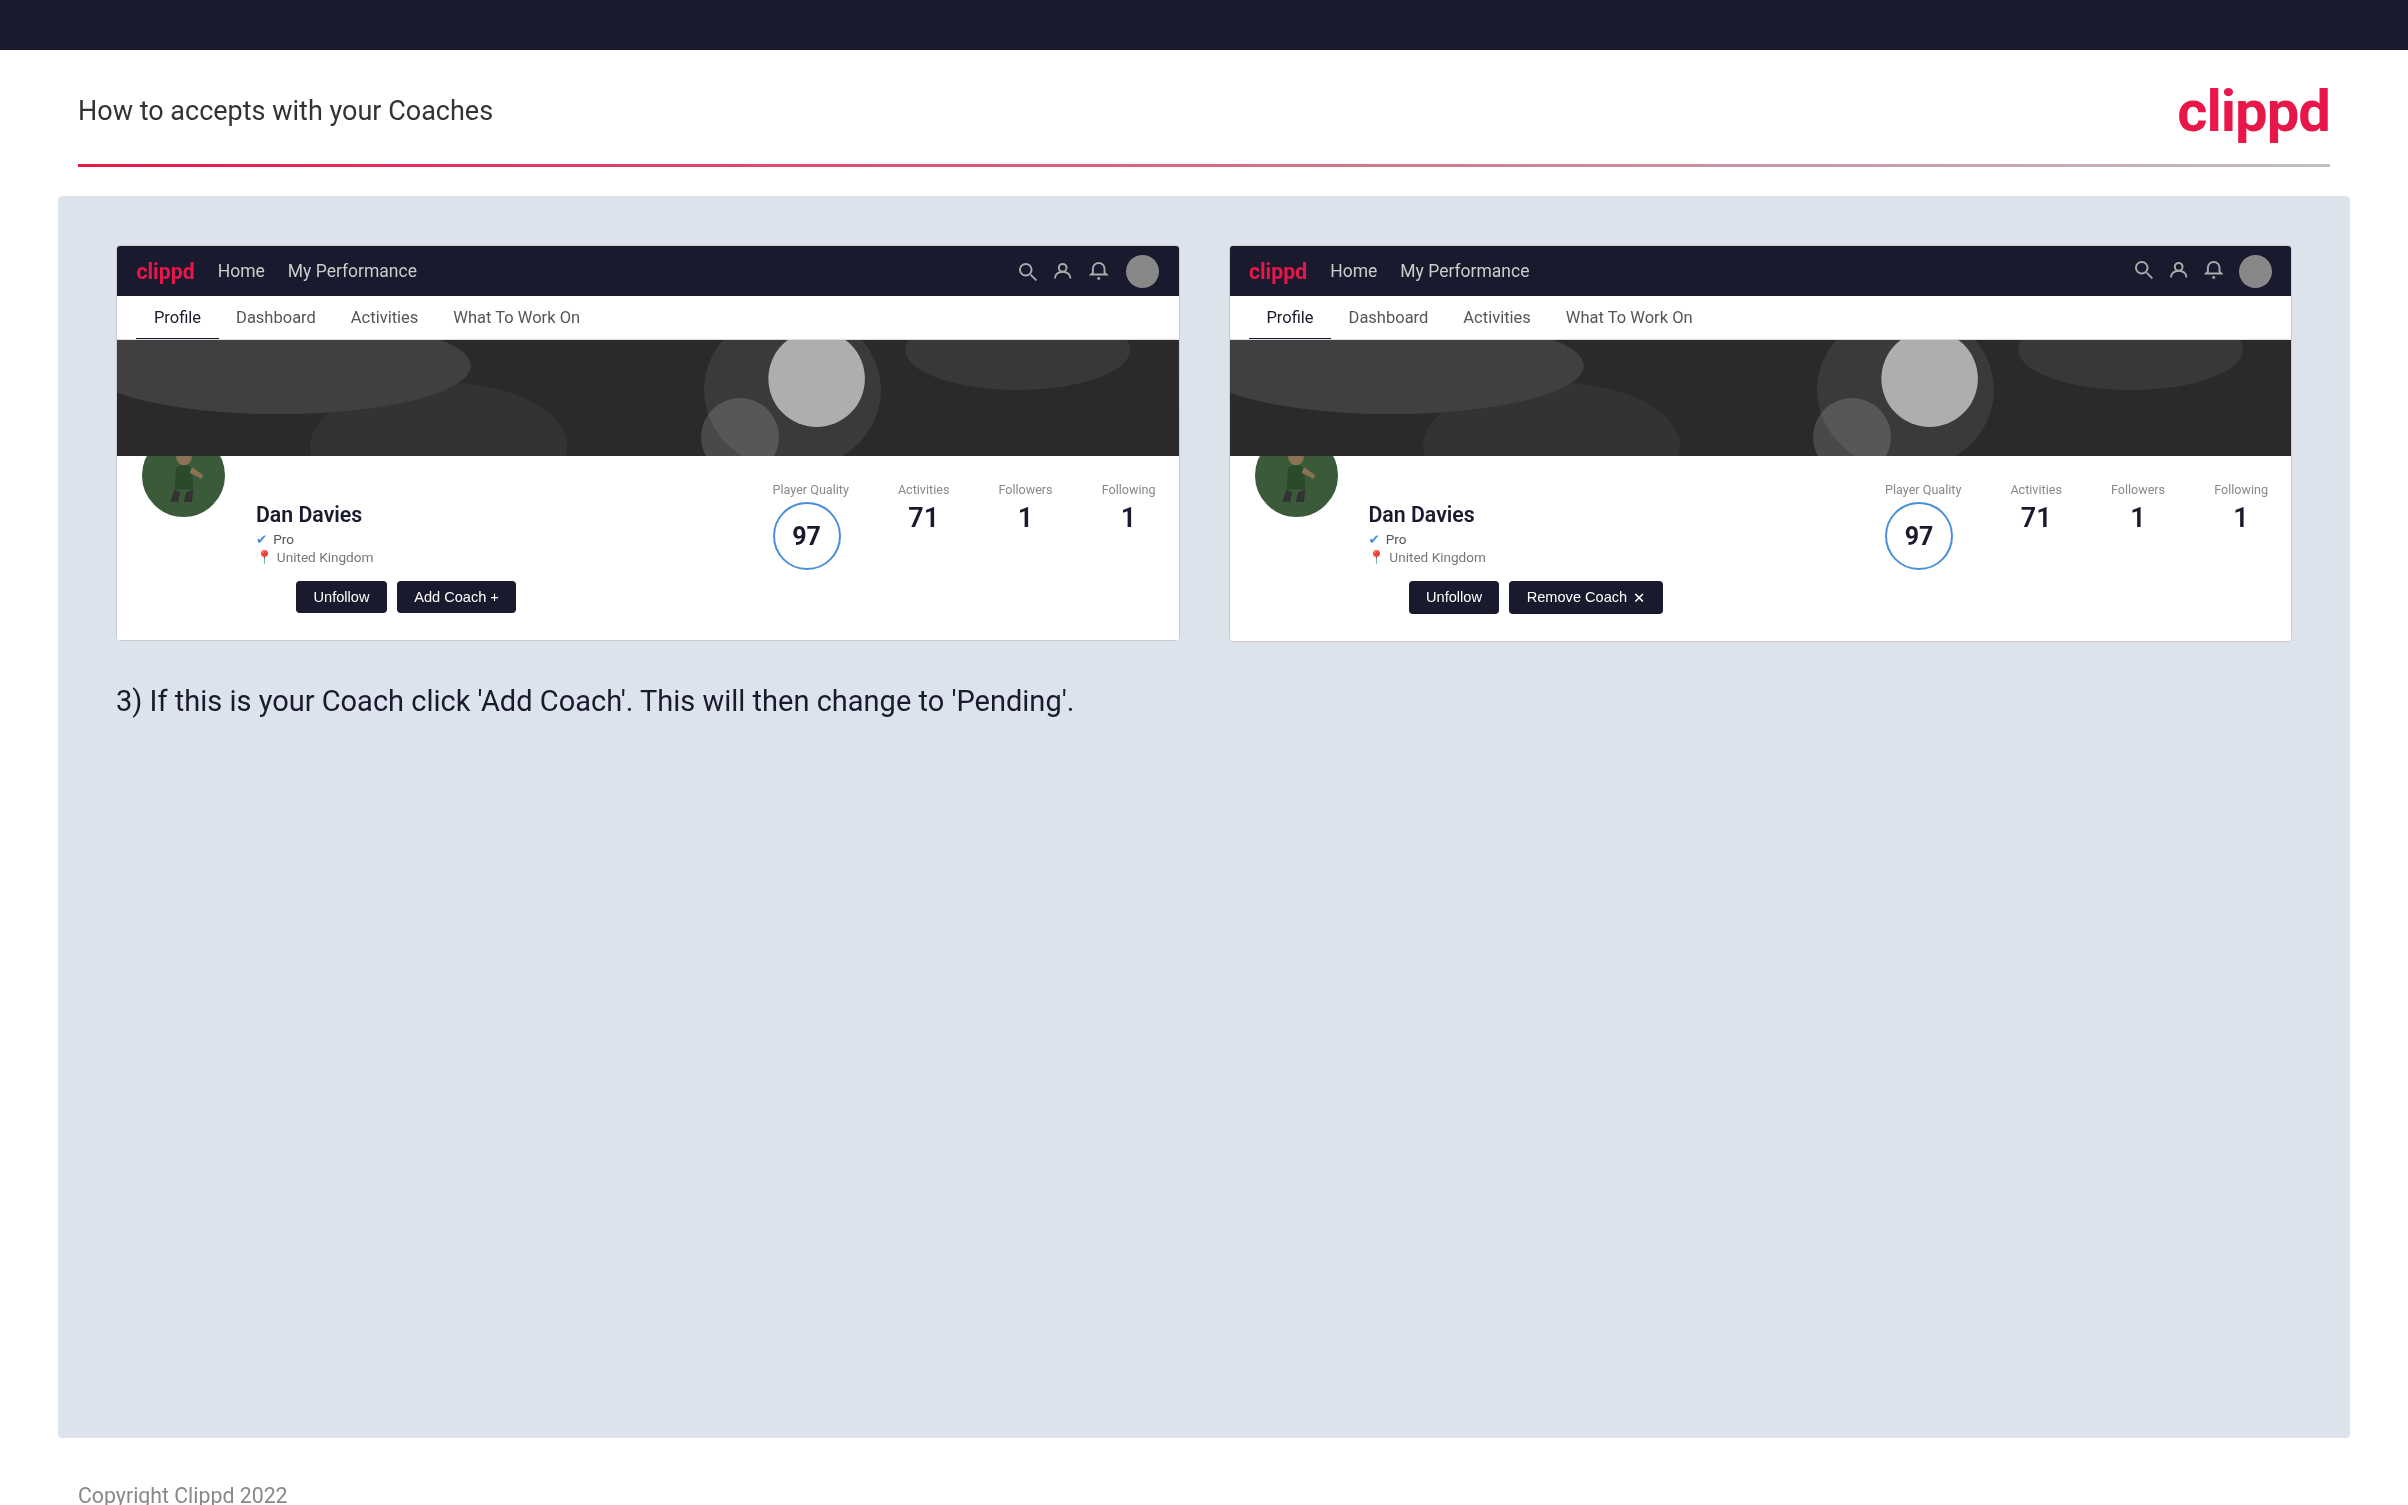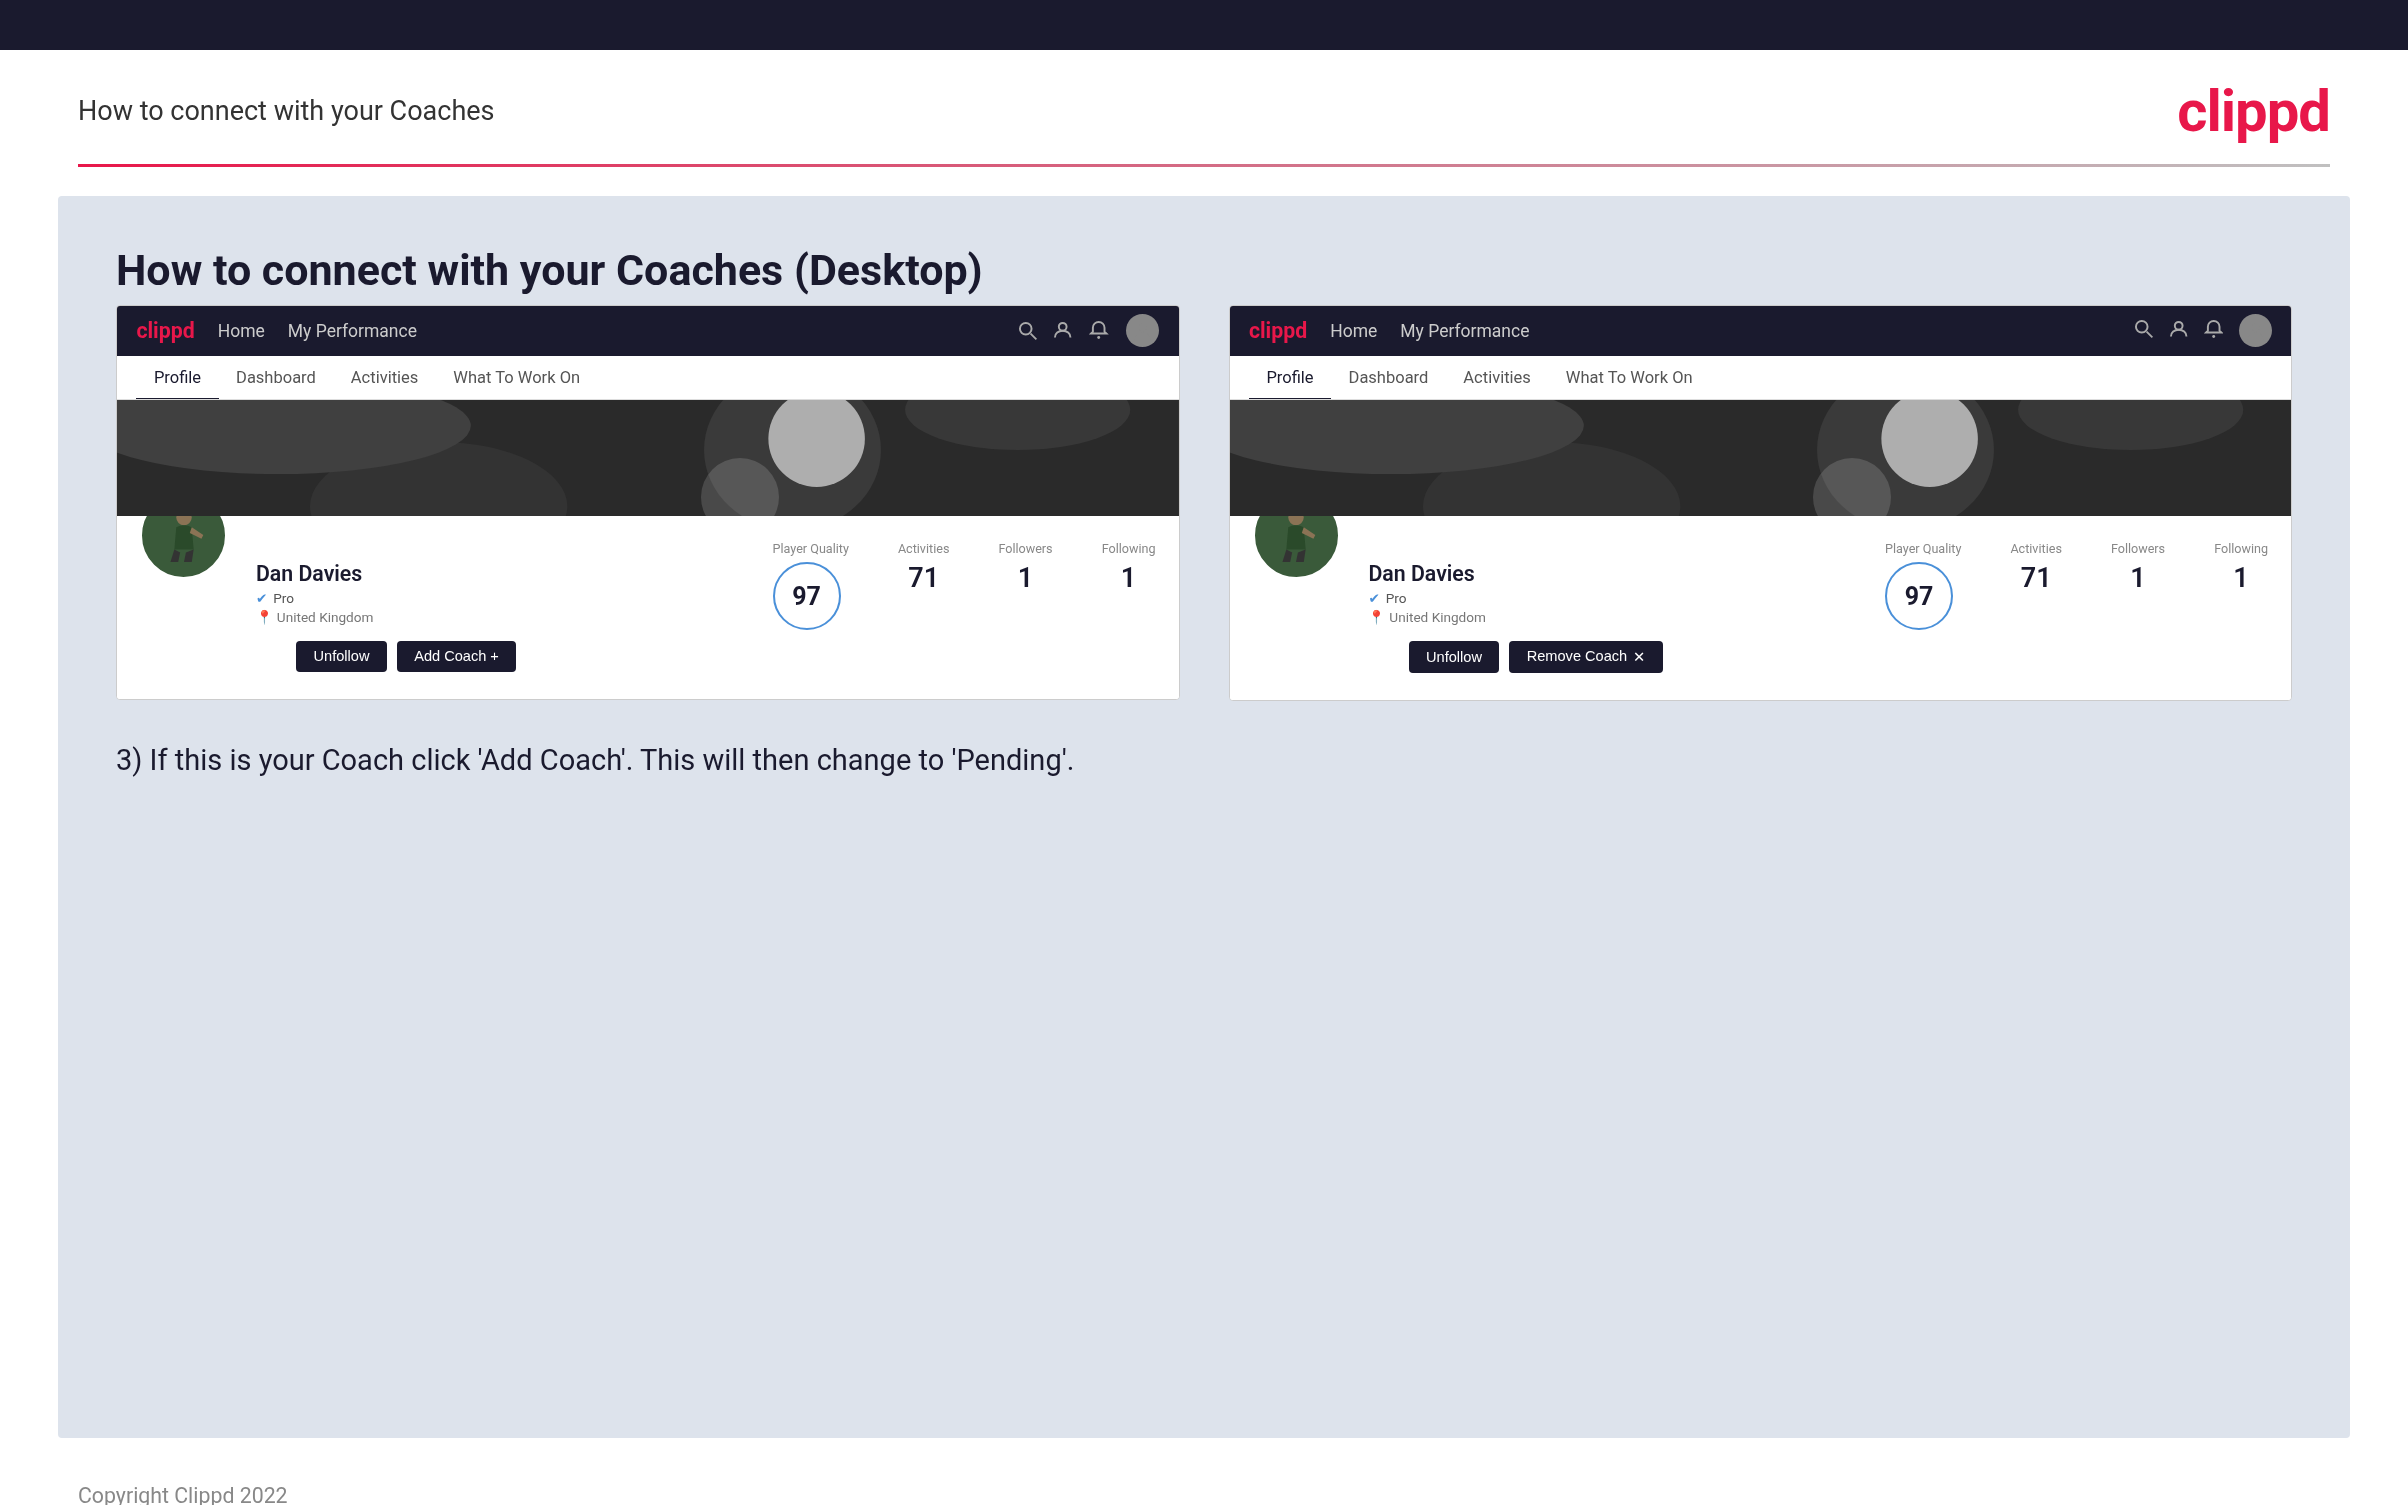--- a/index.html
+++ b/index.html
@@ -304,29 +304,28 @@
       font-size: 21.3px;
       color: #888;
     }
   </style>
 </head>
 <body>
 
 <div class="top-bar"></div>
 
 <div class="page-header">
-  <span class="page-title-text">How to connect with your Coaches</span>
+  <span class="page-title-text">How to accepts with your Coaches</span>
   <span class="clippd-logo">clippd</span>
 </div>
 
 <div class="header-divider"></div>
 
 <div class="main-content">
 
-  <div class="section-title">How to connect with your Coaches (Desktop)</div>
 
   <div class="screenshots-row">
 
     <div class="screenshot-col">
       <div class="screenshot-mockup">
 
         <div class="mock-nav">
           <span class="mock-logo">clippd</span>
           <span class="mock-nav-item">Home</span>
           <span class="mock-nav-item">My Performance</span>

